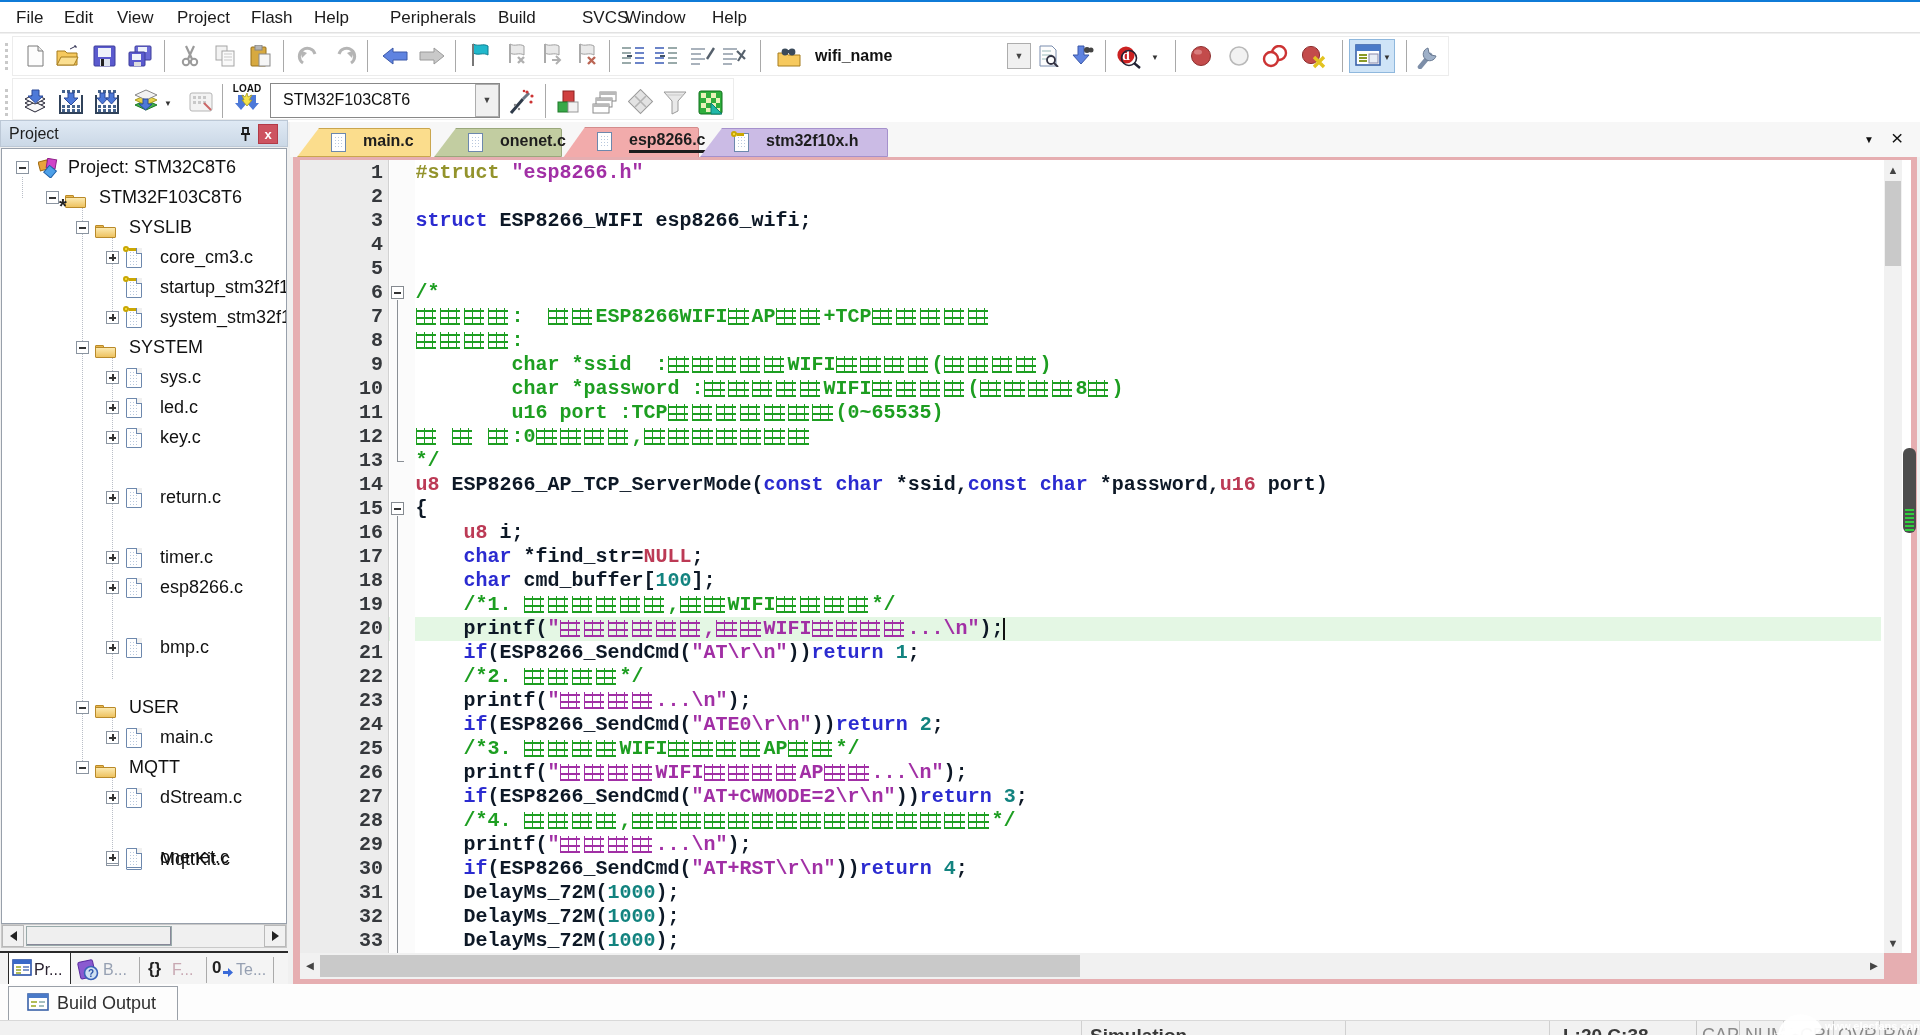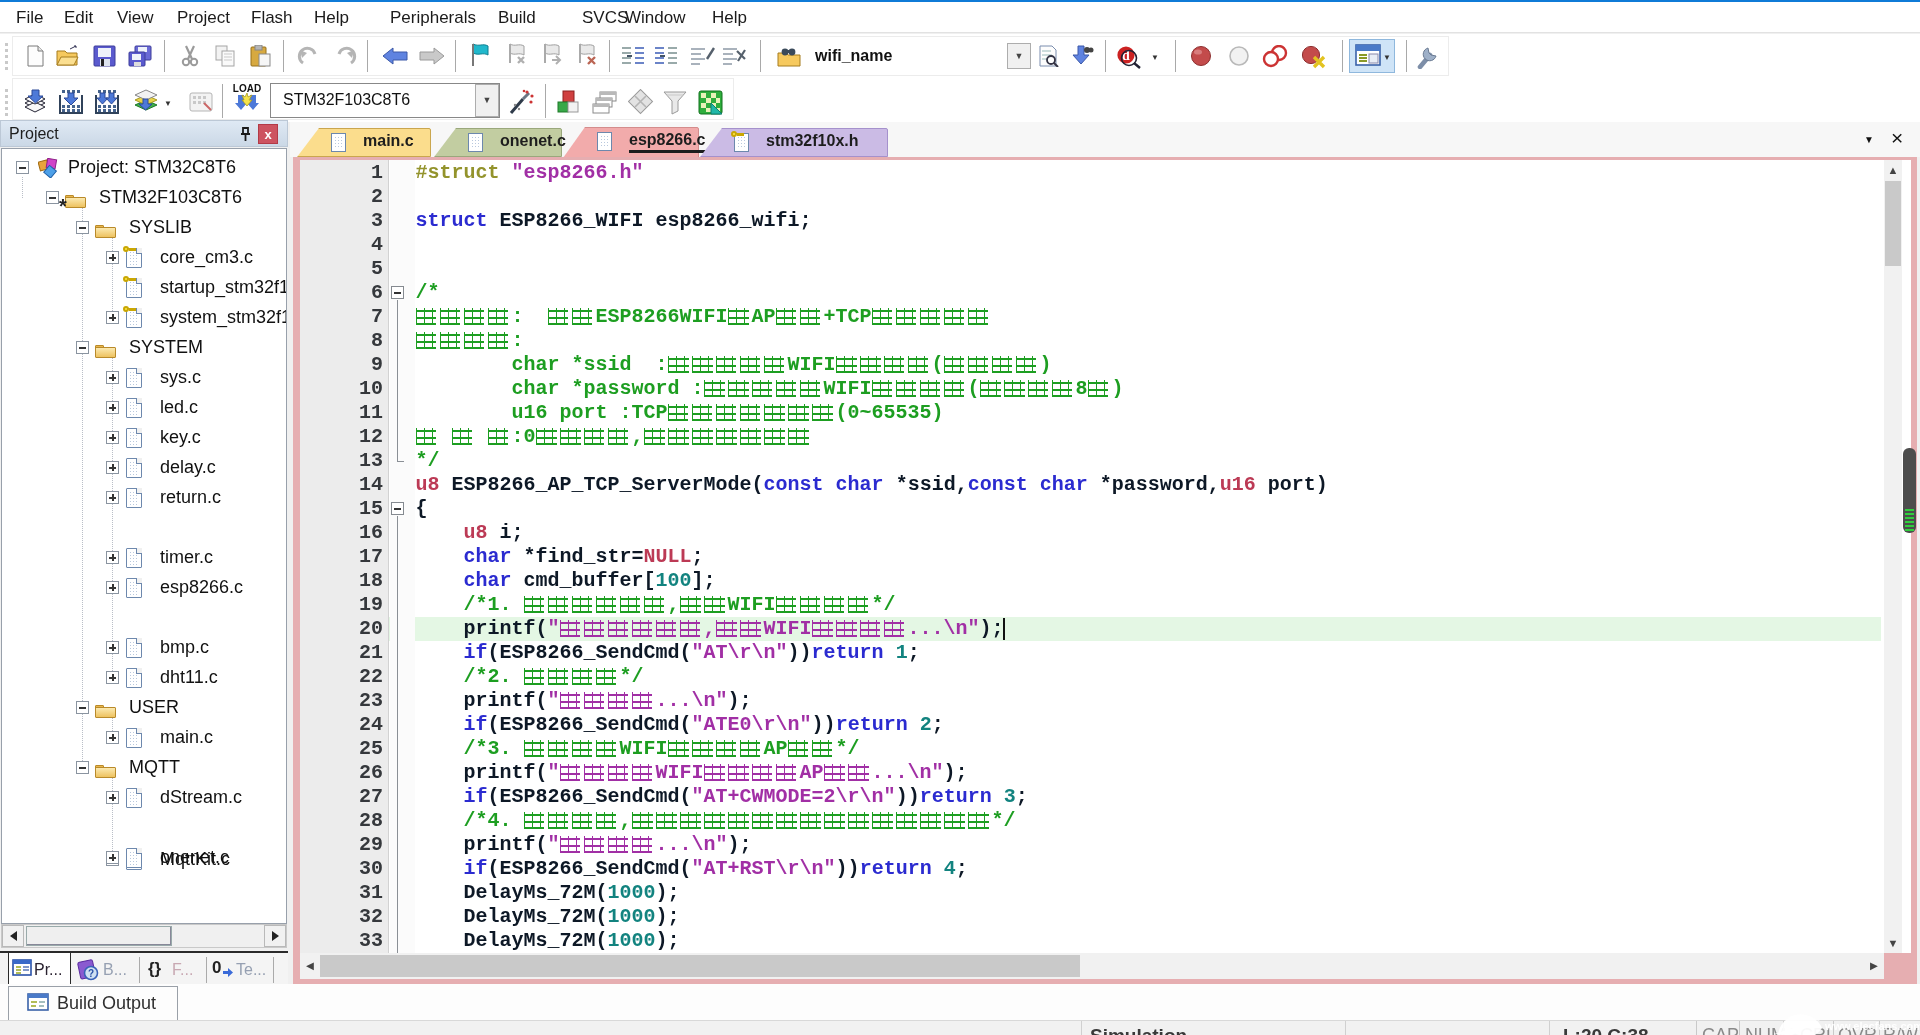--- a/index.html
+++ b/index.html
@@ -481,31 +481,20 @@
 <div class="ebox plus" style="left:104px">
           <i></i>
           <b></b>
         </div>
 <div class="fico" style="left:124px">
           <div class="dots"></div>
           <div class="ear"></div>
         </div>
 <span class="lbl" style="left:158px">led.c</span>
 </div>
-<div class="trow" style="top:304px">
-<div class="ebox plus" style="left:104px">
-          <i></i>
-          <b></b>
-        </div>
-<div class="fico" style="left:124px">
-          <div class="dots"></div>
-          <div class="ear"></div>
-        </div>
-<span class="lbl" style="left:158px">delay.c</span>
-</div>
 <div class="trow" style="top:334px">
 <div class="ebox plus" style="left:104px">
           <i></i>
           <b></b>
         </div>
 <div class="fico" style="left:124px">
           <div class="dots"></div>
           <div class="ear"></div>
         </div>
 <span class="lbl" style="left:158px">return.c</span>
@@ -535,31 +524,20 @@
 <div class="trow" style="top:484px">
 <div class="ebox plus" style="left:104px">
           <i></i>
           <b></b>
         </div>
 <div class="fico" style="left:124px">
           <div class="dots"></div>
           <div class="ear"></div>
         </div>
 <span class="lbl" style="left:158px">bmp.c</span>
-</div>
-<div class="trow" style="top:514px">
-<div class="ebox plus" style="left:104px">
-          <i></i>
-          <b></b>
-        </div>
-<div class="fico" style="left:124px">
-          <div class="dots"></div>
-          <div class="ear"></div>
-        </div>
-<span class="lbl" style="left:158px">dht11.c</span>
 </div>
 <div class="trow" style="top:544px">
 <div class="ebox" style="left:74px">
           <i></i>
         </div>
 <div class="fold" style="left:93px">
           <div class="bk"></div>
           <div class="fr"></div>
         </div>
 <span class="lbl" style="left:127px">USER</span>

